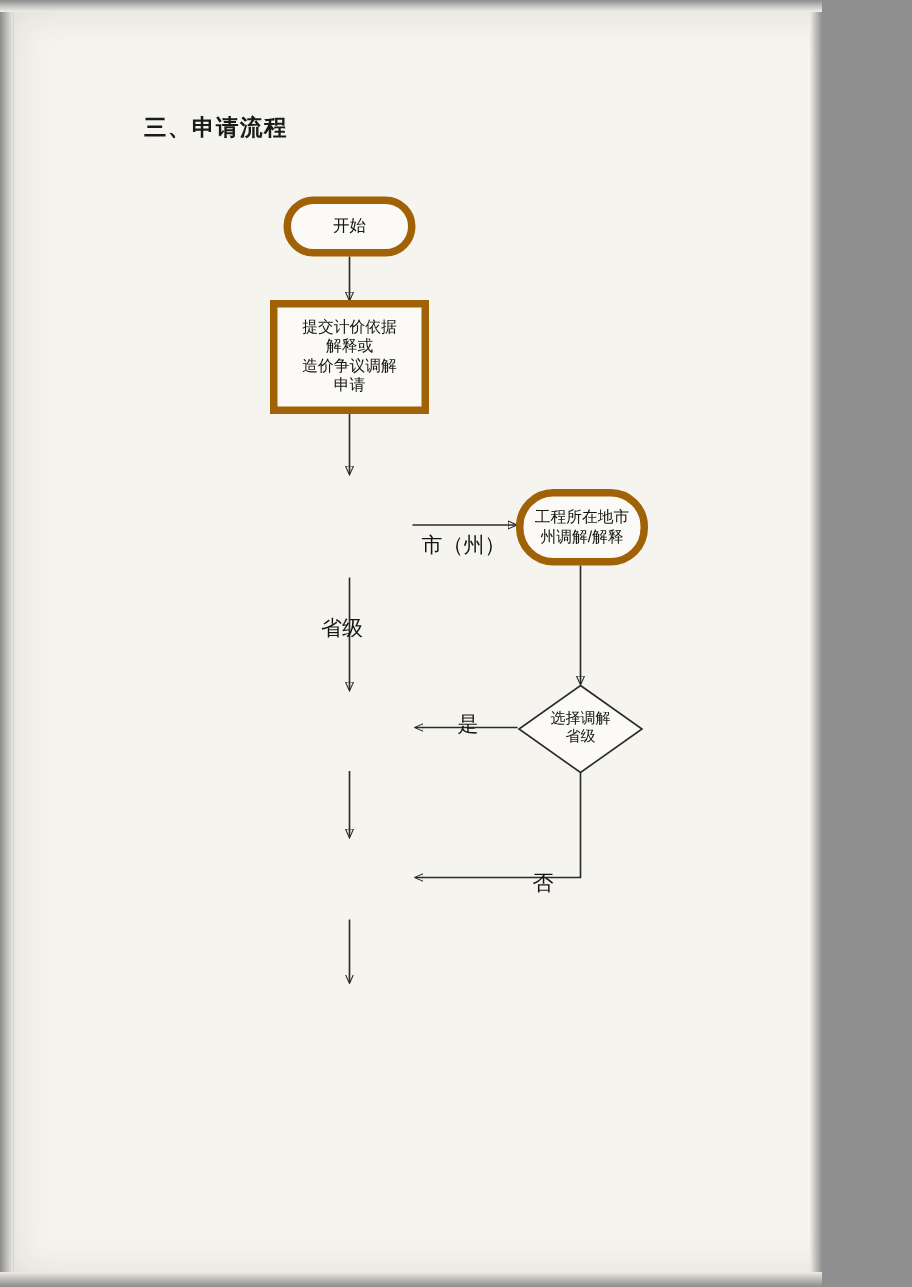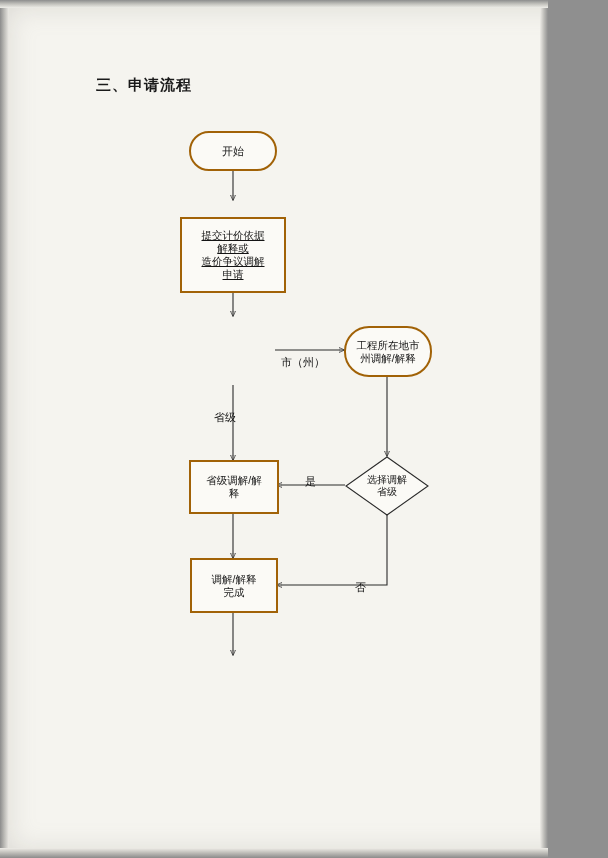--- a/index.html
+++ b/index.html
@@ -66,21 +66,21 @@
     position: absolute;
     left: 0;
     top: 0;
     width: 608px;
     height: 858px;
   }
 
   .node {
     position: absolute;
     box-sizing: border-box;
-    border: 2px solid #a16207;
+    border: 5px solid #a16207;
     background: #fbfaf6;
     color: #151515;
     font-size: 10.5px;
     line-height: 13px;
     text-align: center;
     display: flex;
     align-items: center;
     justify-content: center;
     padding: 2px 3px;
     white-space: pre-line;
@@ -105,21 +105,21 @@
     align-items: center;
     justify-content: center;
     text-align: center;
     font-size: 10px;
     line-height: 12px;
     color: #151515;
     white-space: pre-line;
   }
   .edge-label {
     position: absolute;
-    font-size: 11px;
+    font-size: 14px;
     color: #141414;
     white-space: nowrap;
   }
   svg.lines {
     position: absolute;
     left: 0; top: 0;
     width: 608px;
     height: 858px;
     overflow: visible;
   }
@@ -165,42 +165,38 @@
 
       <polyline points="387,515 387,585 277,585" marker-end="url(#arrow)"></polyline>
 
       <line x1="233" y1="514" x2="233" y2="558" marker-end="url(#arrow)"></line>
 
       <line x1="233" y1="613" x2="233" y2="655" marker-end="url(#arrow)"></line>
     </svg>
 
     <div class="node terminator" style="left:189px; top:131px; width:88px; height:40px;">开始</div>
 
-    <div class="node" style="left:180px; top:217px; width:106px; height:76px;text-decoration:underline;">提交计价依据
+    <div class="node" style="left:180px; top:200px; width:106px; height:76px;">提交计价依据
 解释或
 造价争议调解
 申请</div>
 
 
     <div class="node" style="left:344px; top:326px; width:88px; height:51px;border-radius:25px;">工程所在地市
 州调解/解释</div>
 
     <div class="diamond-wrap" style="left:345px; top:456px; width:84px; height:60px;">
       <svg class="diamond-shape" viewBox="0 0 84 60" preserveAspectRatio="none">
         <polygon points="42,1 83,30 42,59 1,30" fill="#fbfaf6" stroke="#2b2b2b" stroke-width="1.1"></polygon>
       </svg>
       <div class="diamond-label">选择调解
 省级</div>
     </div>
 
-    <div class="node" style="left:189px; top:460px; width:90px; height:54px;">省级调解/解
-释</div>
-
-    <div class="node" style="left:190px; top:558px; width:88px; height:55px;">调解/解释
-完成</div>
+
 
 
     <div class="edge-label" style="left:281px; top:355px;">市（州）</div>
     <div class="edge-label" style="left:214px; top:410px;">省级</div>
     <div class="edge-label" style="left:305px; top:474px;">是</div>
     <div class="edge-label" style="left:355px; top:580px;">否</div>
 
   </div>
 </div>
 

